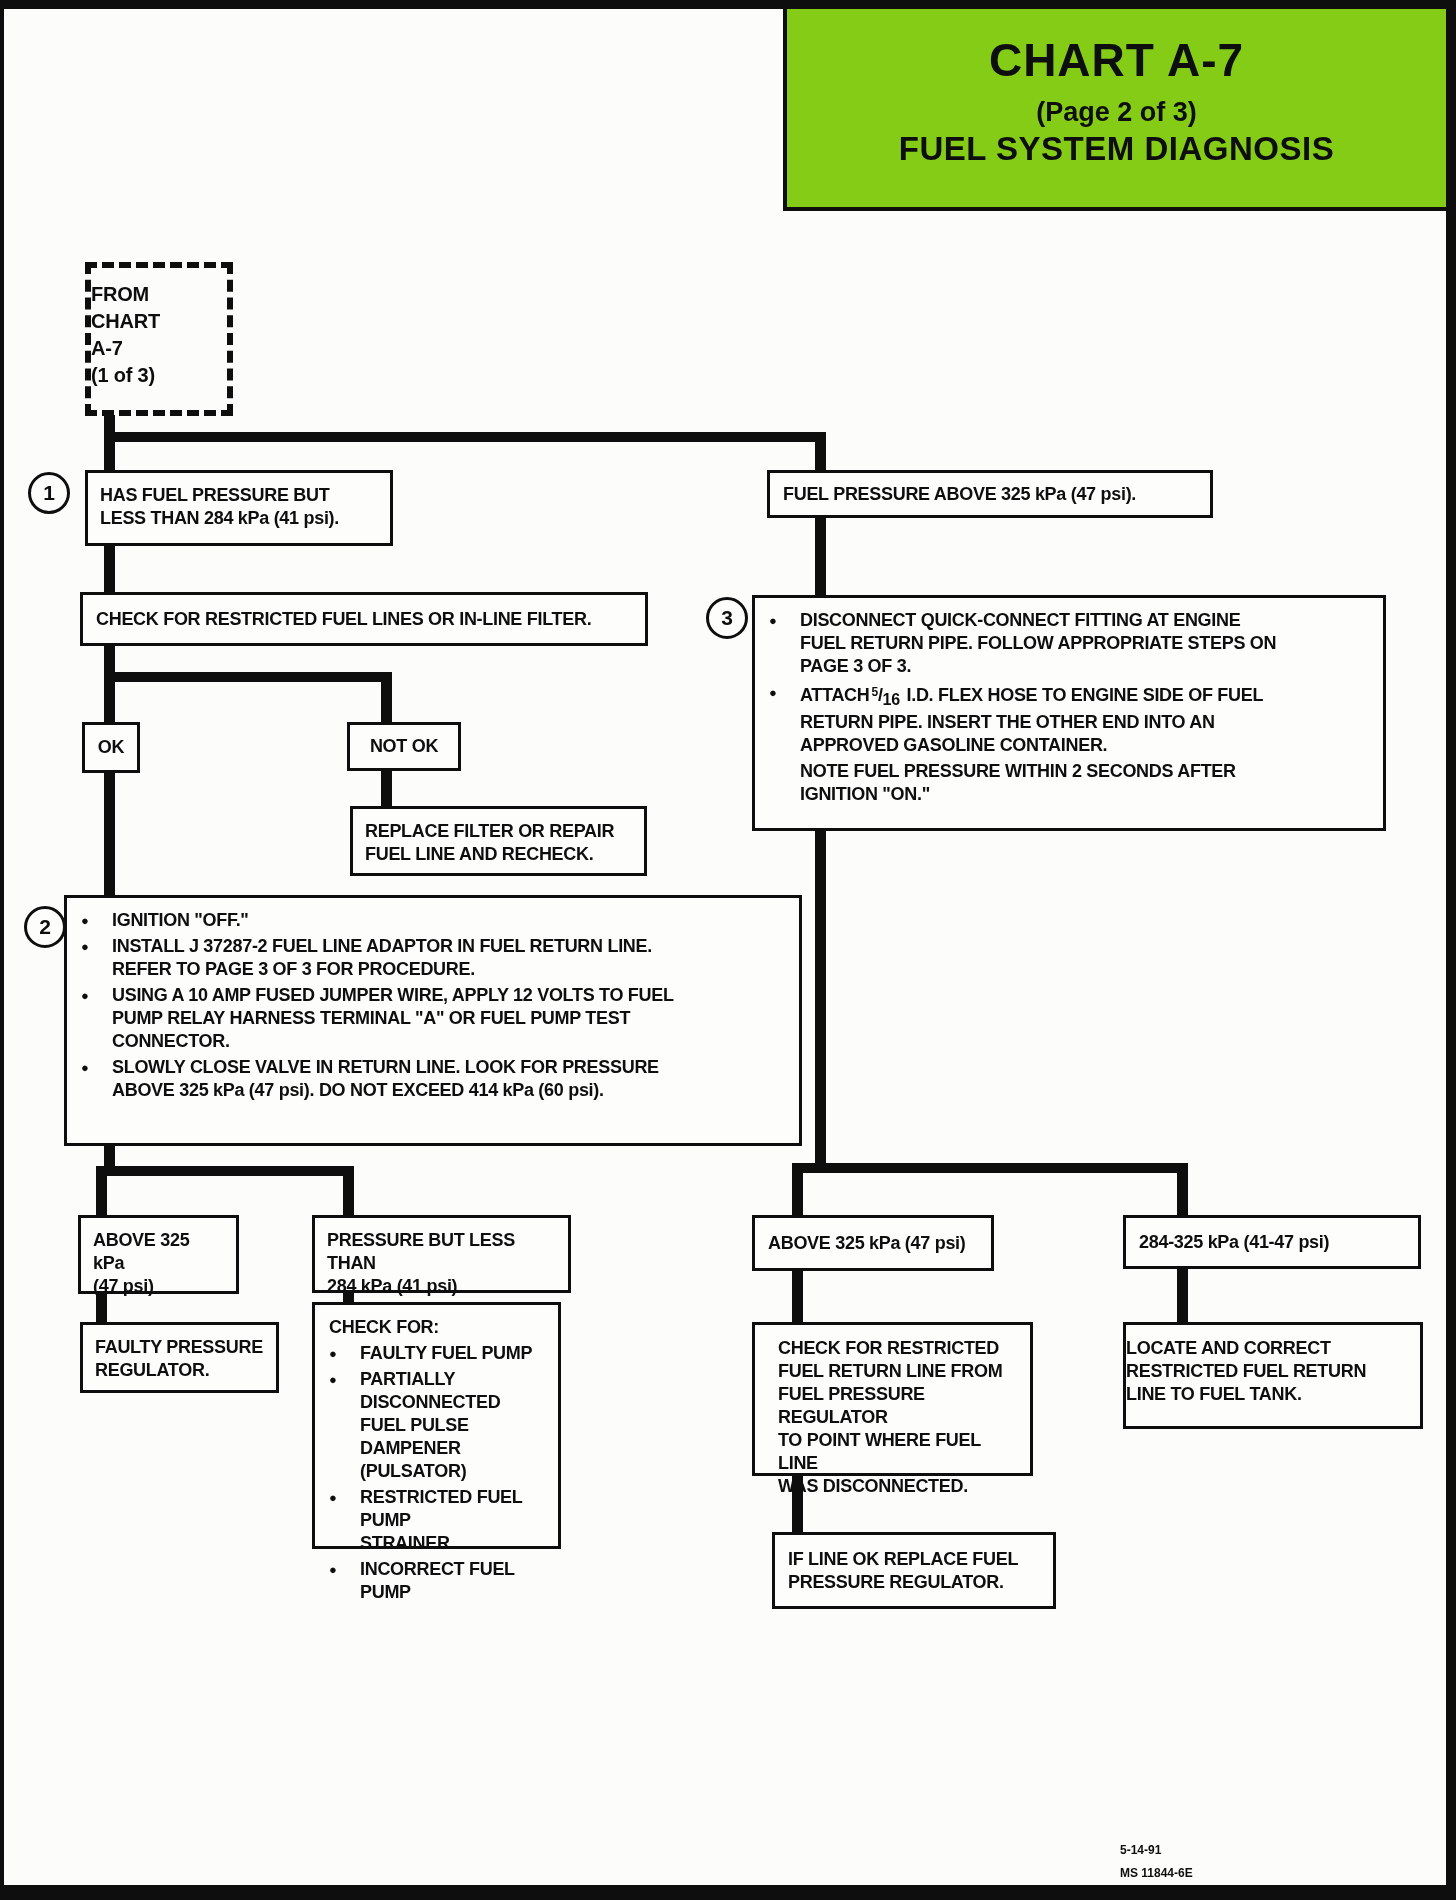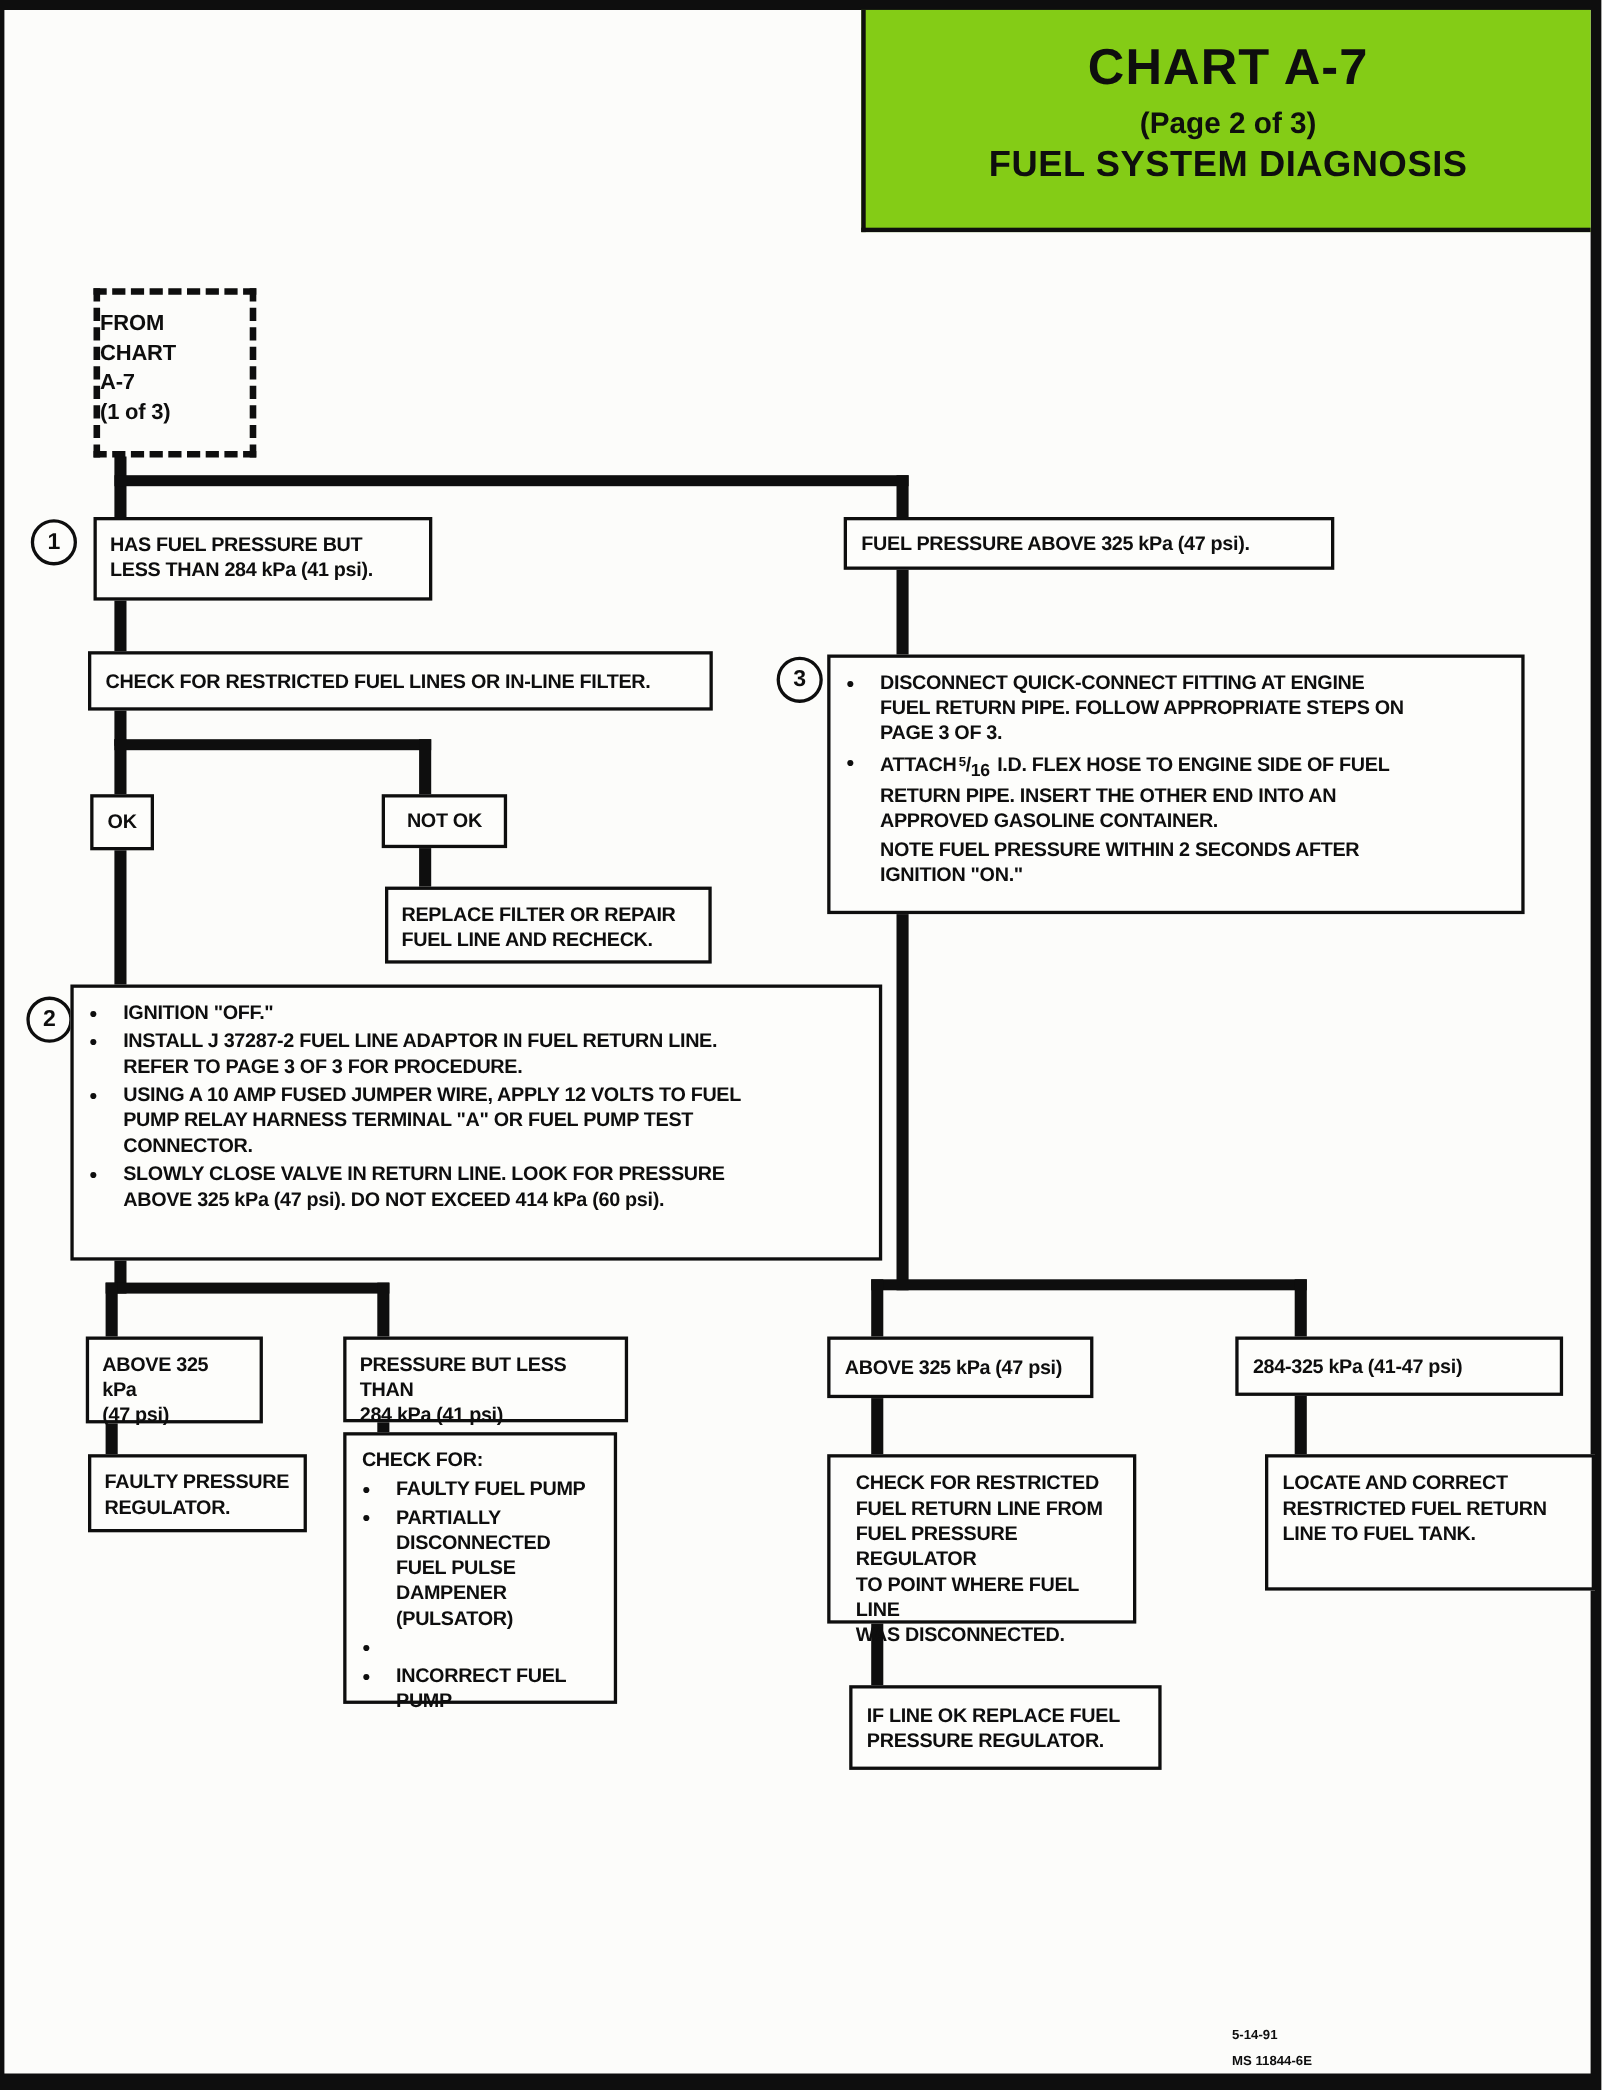--- a/index.html
+++ b/index.html
@@ -192,35 +192,37 @@
       <span class="t">FAULTY FUEL PUMP</span>
     </li>
     <li>
       <span class="b">●</span>
       <span class="t">PARTIALLY DISCONNECTED
 FUEL PULSE DAMPENER
 (PULSATOR)</span>
     </li>
     <li>
       <span class="b">●</span>
+      <span class="t">RESTRICTED FUEL PUMP
+STRAINER</span>
     </li>
     <li>
       <span class="b">●</span>
       <span class="t">INCORRECT FUEL PUMP</span>
     </li>
   </ul>
 </div>
 
 <div class="box pre" style="left:752px;top:1322px;width:281px;height:154px;padding:12px 23px;">CHECK FOR RESTRICTED
 FUEL RETURN LINE FROM
 FUEL PRESSURE REGULATOR
 TO POINT WHERE FUEL LINE
 WAS DISCONNECTED.</div>
 
-<div class="box pre" style="left:1150px;top:1322px;width:300px;height:124px;padding:12px 13px;">LOCATE AND CORRECT
+<div class="box pre" style="left:1123px;top:1322px;width:300px;height:107px;padding:12px 0;">LOCATE AND CORRECT
 RESTRICTED FUEL RETURN
 LINE TO FUEL TANK.</div>
 
 <div class="box pre" style="left:772px;top:1532px;width:284px;height:77px;padding:13px 13px;">IF LINE OK REPLACE FUEL
 PRESSURE REGULATOR.</div>
 
 <div class="footer">
   <div>5-14-91</div>
   <div>MS 11844-6E</div>
 </div>

